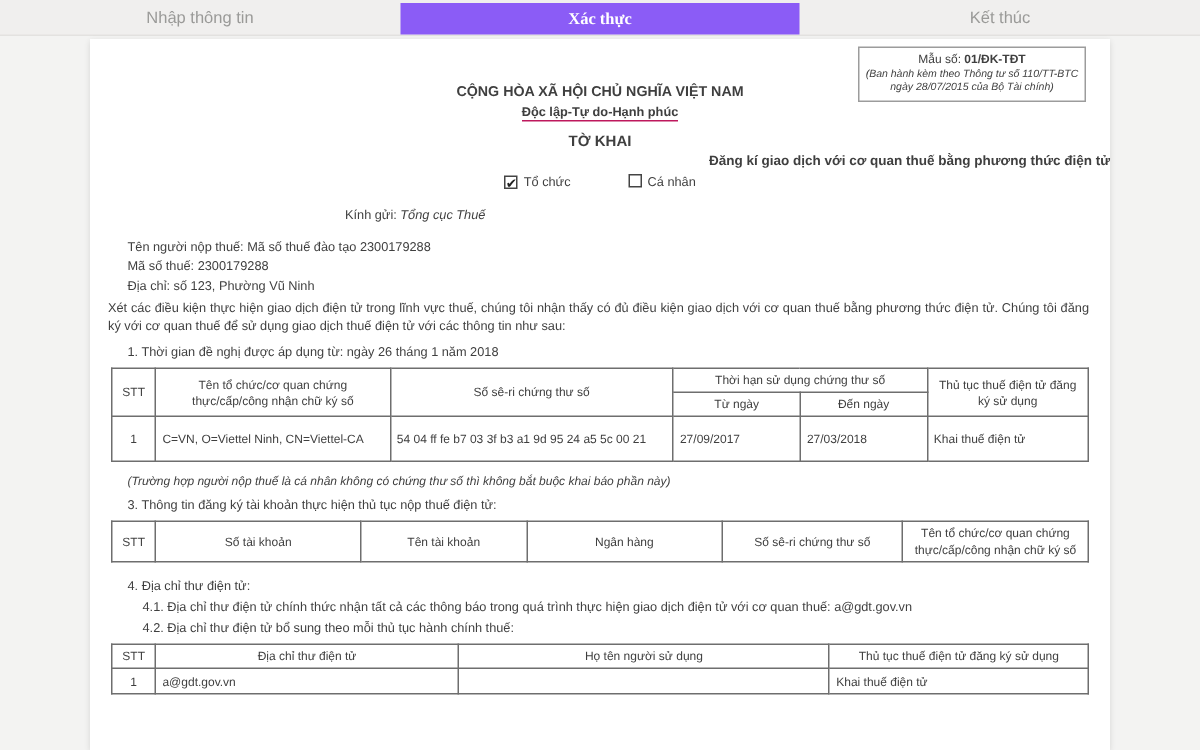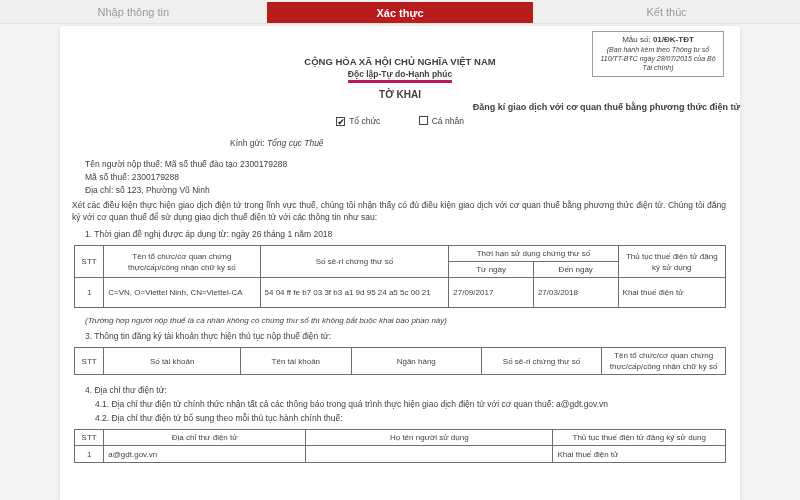--- a/index.html
+++ b/index.html
@@ -9,36 +9,36 @@
     background:#f3f3f2;
     font-family:"Liberation Sans", sans-serif;
     color:#3f3f3f;
     position:relative;
   }
 
   
   .topbar { height:24px; background:#f0efee; border-bottom:1px solid #e3e2e0; display:flex; }
   .step { flex:1; display:flex; align-items:center; justify-content:center;
           font-size:11px; color:#9a9a98; cursor:default; }
-  .step.active { background:#b91c1c; color:#ffffff; font-weight:bold; margin-top:2px; }
+  .step.active { background:#8b5cf6; color:#ffffff; font-weight:bold; margin-top:2px;font-family:Liberation Serif, serif; }
 
   
   .sheet { position:absolute; left:60px; top:26px; width:680px; height:474px;
            background:#ffffff; box-shadow:0 1px 4px rgba(0,0,0,.12); padding-top:4px; }
 
-  .form-box { position:absolute; top:5px; right:16px; width:132px;
+  .form-box { position:absolute; top:5px; right:16px; width:152px;
               border:1px solid #9c9c9c; padding:3px 4px 4px; text-align:center; }
   .form-box .line1 { font-size:8px; }
   .form-box .line1 b { font-weight:bold; }
   .form-box .line2 { font-size:7px; font-style:italic; margin-top:1px; line-height:9px; }
 
   .center { text-align:center; }
   .nat-title   { margin-top:26px; font-size:9.5px; font-weight:bold; }
   .nat-motto   { font-size:8.5px; font-weight:bold; margin-top:2px; }
-  .nat-motto span { border-bottom:3px solid #be185d; padding-bottom:1px; }
+  .nat-motto span { border-bottom:1px solid #be185d; padding-bottom:1px; }
   .doc-title   { font-size:10px; font-weight:bold; margin-top:10px; }
   .doc-subtitle{ font-size:9px;  font-weight:bold; margin-top:2px;text-align:right; }
 
   .cb-row { margin-top:4px; font-size:8.5px; }
   .cb-item { display:inline-block; margin:0 18px; }
   .cb-box { display:inline-block; width:9px; height:9px; border:1px solid #444;
             margin-right:4px; vertical-align:-1px; text-align:center;
             font-size:9px; line-height:9px; color:#222; }
 
   .greeting { margin:12px 0 0 170px; font-size:8.5px; }

